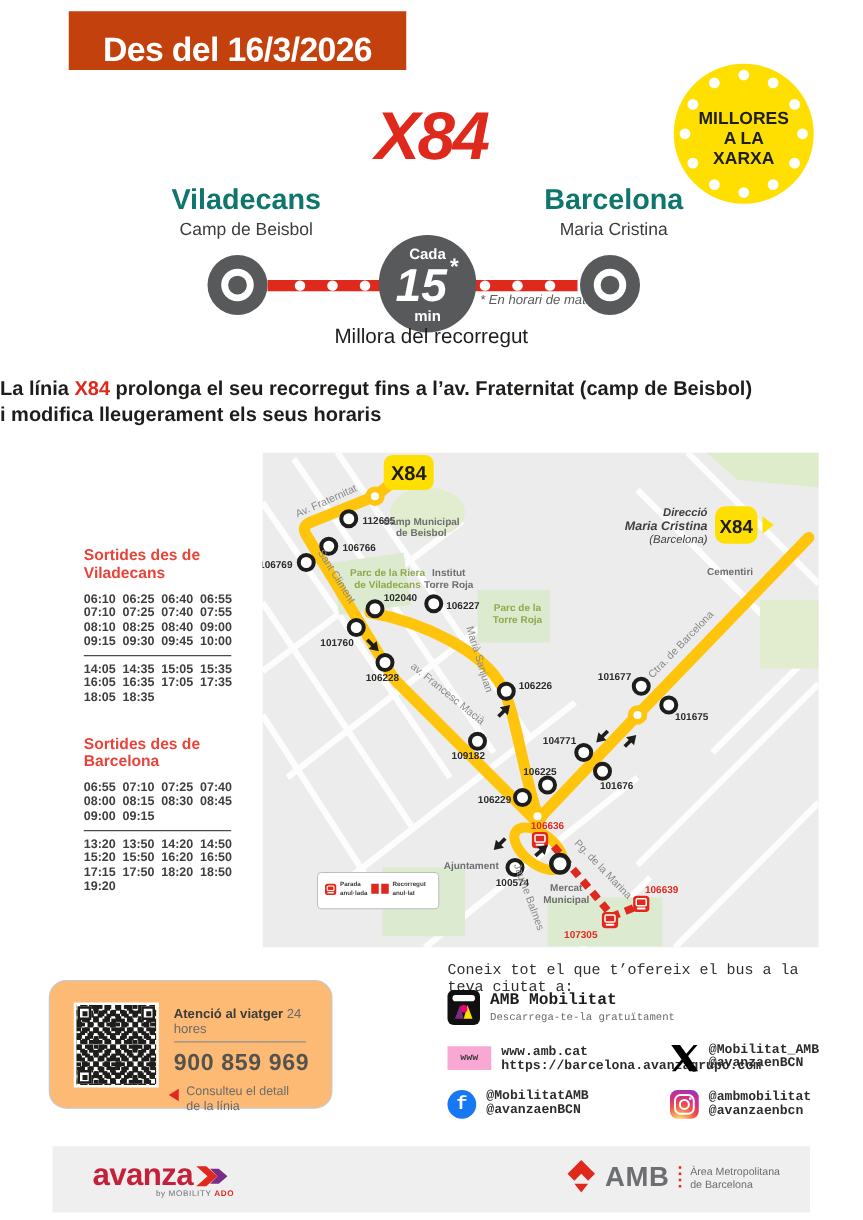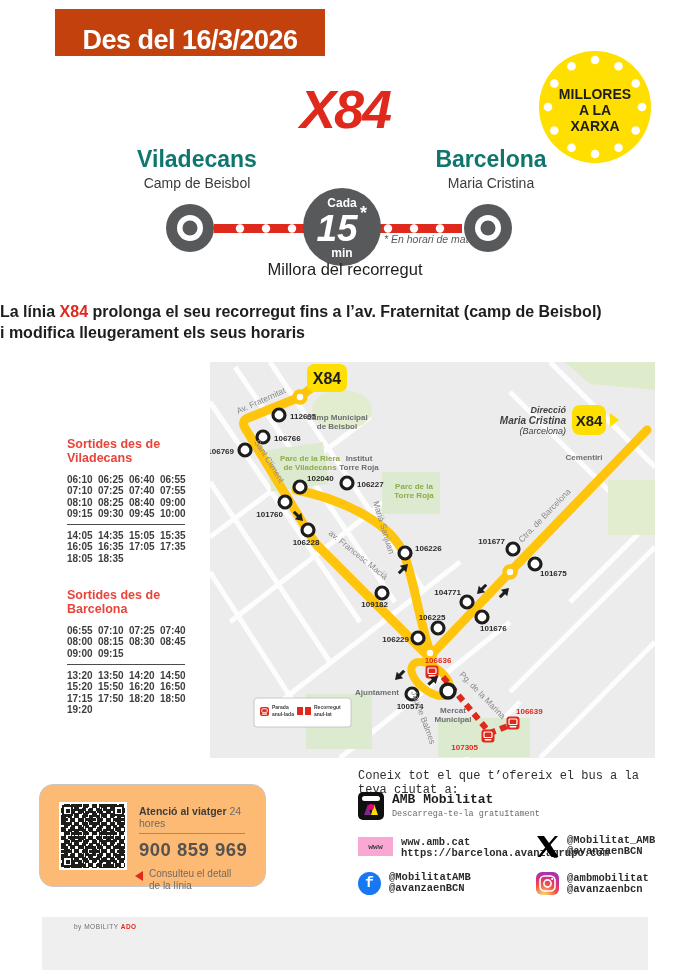--- a/index.html
+++ b/index.html
@@ -472,17 +472,41 @@
             <circle cx="11.5" cy="11.5" r="3.6" fill="none" stroke="#fff" stroke-width="1.6"></circle>
             <circle cx="16.2" cy="6.9" r="1.1" fill="#fff"></circle>
           </svg>
       </div>
       <div class="hline"><span>@ambmobilitat</span><br><span>@avanzaenbcn</span></div>
     </div>
   </div>
 
   <div class="abs footer">
     <div class="avz">
+      <div class="avz-row">
+        <span class="avz-word">avanza</span>
+        <svg width="30" height="20" style="margin-left:3px;">
+          <polygon points="0,2 8,2 17,10 8,18 0,18 9,10" fill="#e0291d"></polygon>
+          <polygon points="11,4 18,4 25,10 18,16 11,16 17,10" fill="#7b2d86"></polygon>
+        </svg>
+      </div>
       <div class="avz-sub"><span>by</span> <span>MOBILITY</span> <b>ADO</b></div>
     </div>
+    <div class="ambblk">
+      <svg width="24" height="27">
+        <polygon points="12,0 23,11 17.5,16.5 12,11 6.5,16.5 1,11" fill="#e0291d"></polygon>
+        <polygon points="6.5,19 17.5,19 12,26" fill="#e0291d"></polygon>
+      </svg>
+      <span class="ambword">AMB</span>
+      <span class="ambdots">
+          <i></i>
+          <i></i>
+          <i></i>
+          <i></i>
+        </span>
+      <span class="ambarea">
+        <span>Àrea Metropolitana</span><br>
+        <span>de Barcelona</span>
+      </span>
+    </div>
   </div>
 
 </div>
 
 </body></html>

